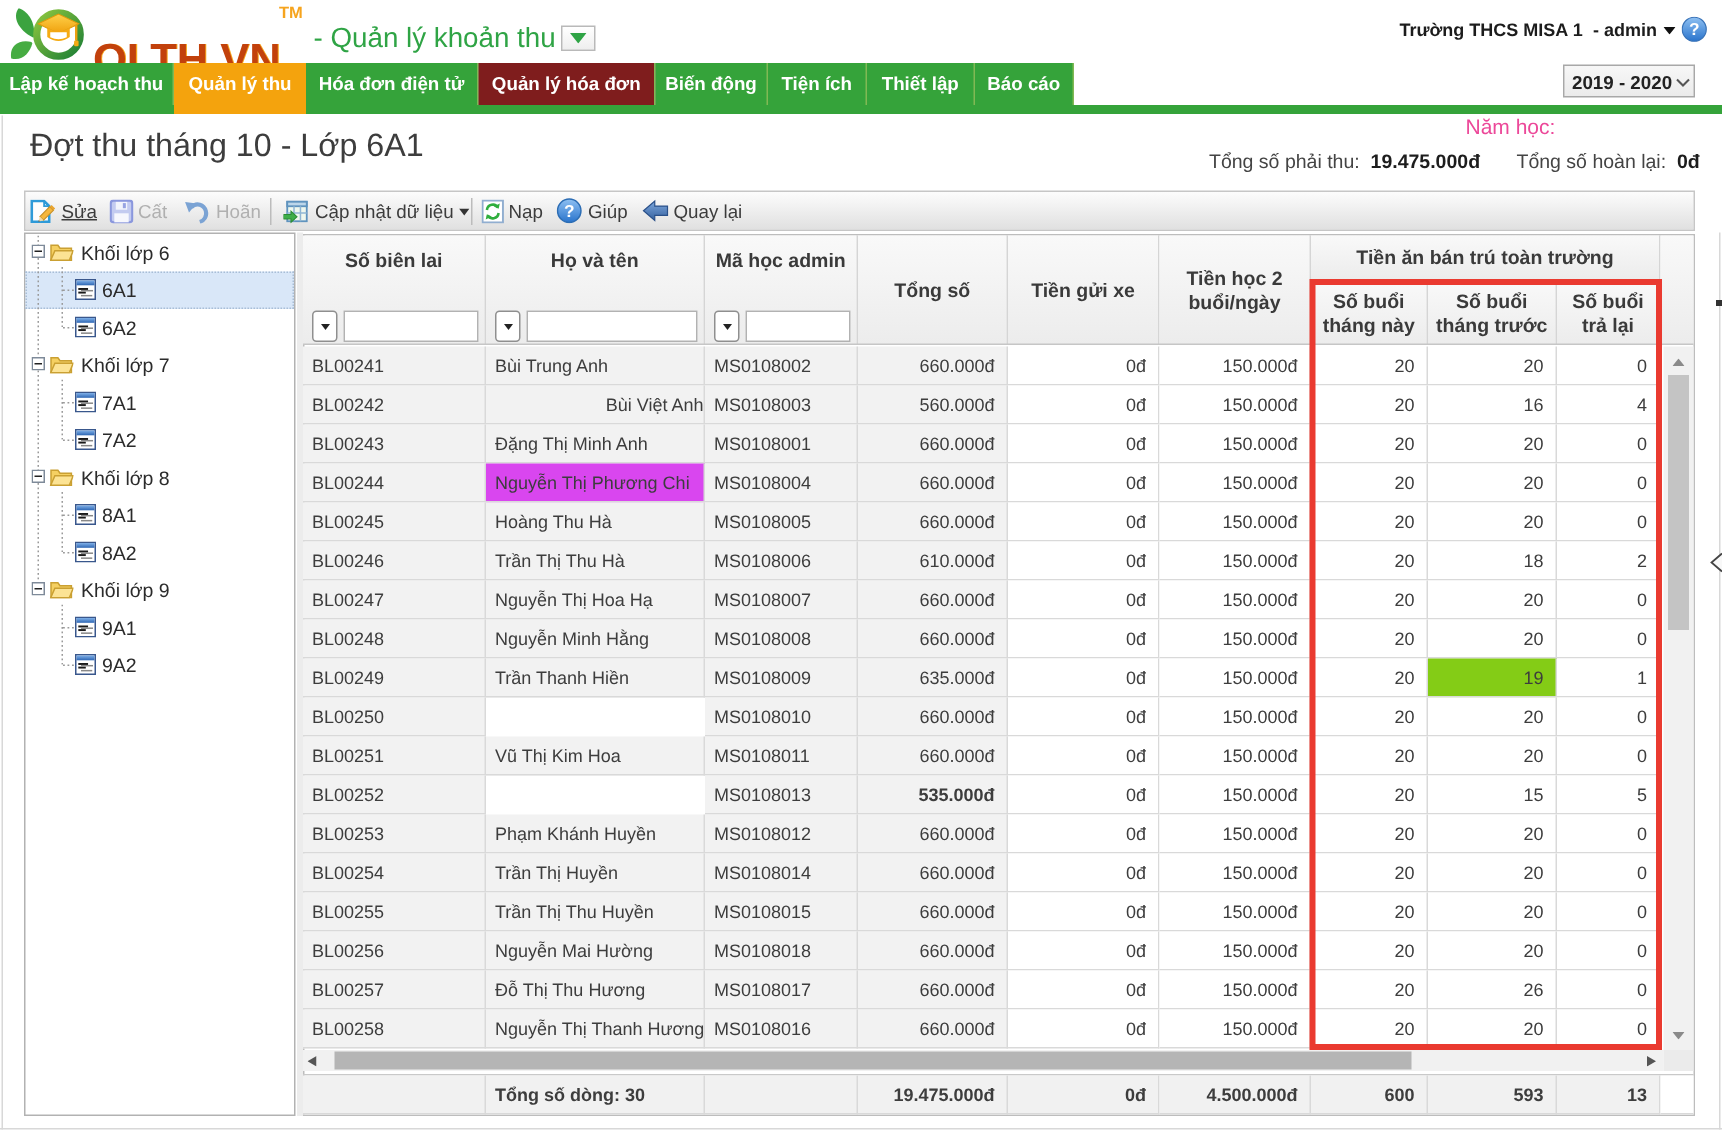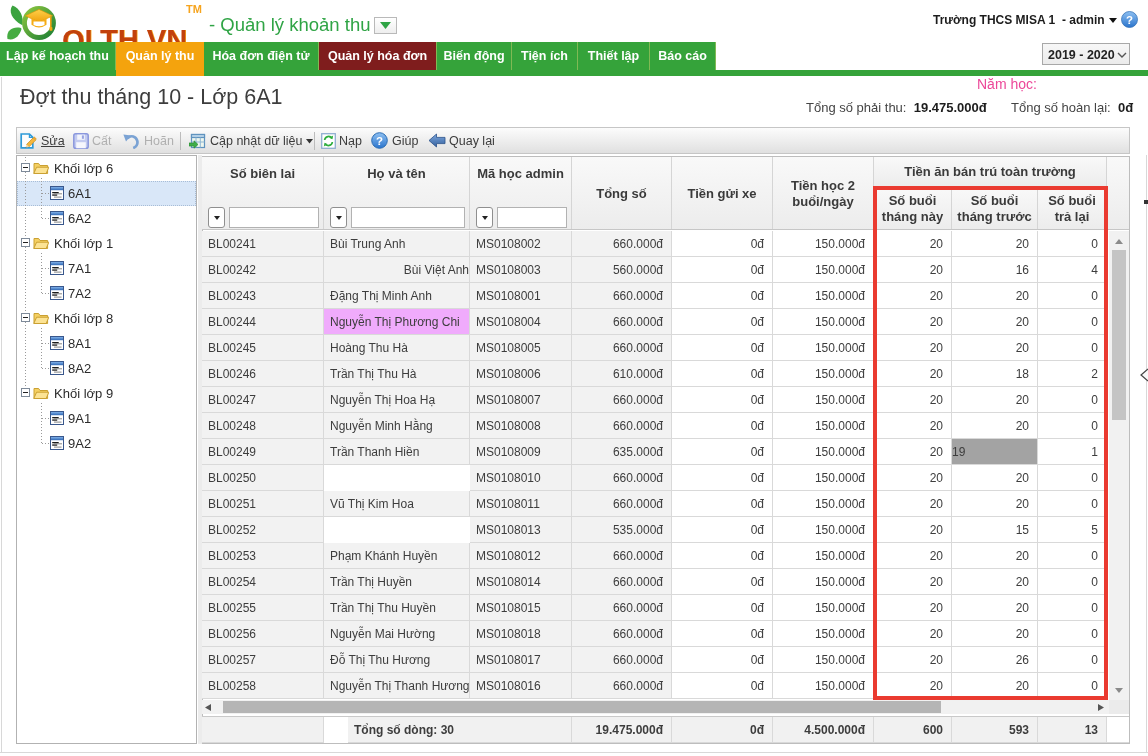--- a/index.html
+++ b/index.html
@@ -230,21 +230,21 @@
         <rect x="0.5" y="0.5" width="8" height="8" fill="#fff" stroke="#7e8a99"></rect>
         <rect x="2" y="4" width="5" height="1" fill="#222"></rect>
       </svg>
     </div>
 <div style="position:absolute;left:33px;top:236px;">
       <svg width="16" height="13" viewBox="0 0 16 13">
         <path d="M1 2.5 h4.6 l1.4 2 H14.6 v8 H1 z" fill="#f5d062" stroke="#caa032" stroke-width="1"></path>
         <path d="M0.8 12.5 L3.6 6.2 H15.8 L13.2 12.5 z" fill="#fce394" stroke="#caa032" stroke-width="1"></path>
       </svg>
     </div>
-<div class="tl" style="left:54px;top:231px;height:25px;line-height:25px;">Khối lớp 1</div>
+<div class="tl" style="left:54px;top:231px;height:25px;line-height:25px;">Khối lớp 7</div>
 <div class="vdot" style="left:41px;top:253px;height:40px;"></div>
 <div class="hdot" style="left:42px;top:268px;width:8px;"></div>
 <div style="position:absolute;left:50px;top:261px;">
       <svg width="14" height="14" viewBox="0 0 14 14">
         <rect x="0.5" y="0.5" width="13" height="13" fill="#fff" stroke="#39578c"></rect>
         <rect x="1" y="1" width="12" height="3.2" fill="url(#bluebar)"></rect>
         <rect x="2.2" y="6" width="6.5" height="1.3" fill="#1a1a1a"></rect>
         <rect x="2.2" y="8.4" width="5" height="1.3" fill="#1a1a1a"></rect>
         <rect x="4" y="10.6" width="7.5" height="1" fill="#888"></rect>
         <rect x="4" y="7.3" width="8" height="1" fill="#888"></rect>
@@ -397,21 +397,21 @@
 <div class="c" style="left:202px;top:283px;width:122px;height:26px;background:#f2f2f2;border-right:1px solid #d9d9d9;border-bottom:1px solid #d9d9d9;padding-left:6px;text-align:left;line-height:26px;box-sizing:border-box;">BL00243</div>
 <div class="c" style="left:324px;top:283px;width:146px;height:26px;background:#f2f2f2;border-right:1px solid #d9d9d9;border-bottom:1px solid #d9d9d9;padding-left:6px;text-align:left;line-height:26px;box-sizing:border-box;">Đặng Thị Minh Anh</div>
 <div class="c" style="left:470px;top:283px;width:102px;height:26px;background:#f2f2f2;border-right:1px solid #d9d9d9;border-bottom:1px solid #d9d9d9;padding-left:6px;text-align:left;line-height:26px;box-sizing:border-box;">MS0108001</div>
 <div class="c" style="left:572px;top:283px;width:100px;height:26px;background:#f2f2f2;border-right:1px solid #d9d9d9;border-bottom:1px solid #d9d9d9;padding-right:8px;text-align:right;line-height:26px;box-sizing:border-box;">660.000đ</div>
 <div class="c" style="left:672px;top:283px;width:101px;height:26px;background:#ffffff;border-right:1px solid #d9d9d9;border-bottom:1px solid #d9d9d9;padding-right:8px;text-align:right;line-height:26px;box-sizing:border-box;">0đ</div>
 <div class="c" style="left:773px;top:283px;width:101px;height:26px;background:#ffffff;border-right:1px solid #d9d9d9;border-bottom:1px solid #d9d9d9;padding-right:8px;text-align:right;line-height:26px;box-sizing:border-box;">150.000đ</div>
 <div class="c" style="left:874px;top:283px;width:78px;height:26px;background:#ffffff;border-right:1px solid #d9d9d9;border-bottom:1px solid #d9d9d9;padding-right:8px;text-align:right;line-height:26px;box-sizing:border-box;">20</div>
 <div class="c" style="left:952px;top:283px;width:86px;height:26px;background:#ffffff;border-right:1px solid #d9d9d9;border-bottom:1px solid #d9d9d9;padding-right:8px;text-align:right;line-height:26px;box-sizing:border-box;">20</div>
 <div class="c" style="left:1038px;top:283px;width:69px;height:26px;background:#ffffff;border-right:1px solid #d9d9d9;border-bottom:1px solid #d9d9d9;padding-right:8px;text-align:right;line-height:26px;box-sizing:border-box;">0</div>
 <div class="c" style="left:202px;top:309px;width:122px;height:26px;background:#f2f2f2;border-right:1px solid #d9d9d9;border-bottom:1px solid #d9d9d9;padding-left:6px;text-align:left;line-height:26px;box-sizing:border-box;">BL00244</div>
-<div class="c" style="left:324px;top:309px;width:146px;height:26px;background:#f0abfc;border-right:1px solid #d9d9d9;border-bottom:1px solid #d9d9d9;padding-left:6px;text-align:left;line-height:26px;box-sizing:border-box;">Nguyễn Thị Phương Chi</div>
+<div class="c" style="left:324px;top:309px;width:146px;height:26px;background:#d946ef;border-right:1px solid #d9d9d9;border-bottom:1px solid #d9d9d9;padding-left:6px;text-align:left;line-height:26px;box-sizing:border-box;">Nguyễn Thị Phương Chi</div>
 <div class="c" style="left:470px;top:309px;width:102px;height:26px;background:#f2f2f2;border-right:1px solid #d9d9d9;border-bottom:1px solid #d9d9d9;padding-left:6px;text-align:left;line-height:26px;box-sizing:border-box;">MS0108004</div>
 <div class="c" style="left:572px;top:309px;width:100px;height:26px;background:#f2f2f2;border-right:1px solid #d9d9d9;border-bottom:1px solid #d9d9d9;padding-right:8px;text-align:right;line-height:26px;box-sizing:border-box;">660.000đ</div>
 <div class="c" style="left:672px;top:309px;width:101px;height:26px;background:#ffffff;border-right:1px solid #d9d9d9;border-bottom:1px solid #d9d9d9;padding-right:8px;text-align:right;line-height:26px;box-sizing:border-box;">0đ</div>
 <div class="c" style="left:773px;top:309px;width:101px;height:26px;background:#ffffff;border-right:1px solid #d9d9d9;border-bottom:1px solid #d9d9d9;padding-right:8px;text-align:right;line-height:26px;box-sizing:border-box;">150.000đ</div>
 <div class="c" style="left:874px;top:309px;width:78px;height:26px;background:#ffffff;border-right:1px solid #d9d9d9;border-bottom:1px solid #d9d9d9;padding-right:8px;text-align:right;line-height:26px;box-sizing:border-box;">20</div>
 <div class="c" style="left:952px;top:309px;width:86px;height:26px;background:#ffffff;border-right:1px solid #d9d9d9;border-bottom:1px solid #d9d9d9;padding-right:8px;text-align:right;line-height:26px;box-sizing:border-box;">20</div>
 <div class="c" style="left:1038px;top:309px;width:69px;height:26px;background:#ffffff;border-right:1px solid #d9d9d9;border-bottom:1px solid #d9d9d9;padding-right:8px;text-align:right;line-height:26px;box-sizing:border-box;">0</div>
 <div class="c" style="left:202px;top:335px;width:122px;height:26px;background:#f2f2f2;border-right:1px solid #d9d9d9;border-bottom:1px solid #d9d9d9;padding-left:6px;text-align:left;line-height:26px;box-sizing:border-box;">BL00245</div>
 <div class="c" style="left:324px;top:335px;width:146px;height:26px;background:#f2f2f2;border-right:1px solid #d9d9d9;border-bottom:1px solid #d9d9d9;padding-left:6px;text-align:left;line-height:26px;box-sizing:border-box;">Hoàng Thu Hà</div>
 <div class="c" style="left:470px;top:335px;width:102px;height:26px;background:#f2f2f2;border-right:1px solid #d9d9d9;border-bottom:1px solid #d9d9d9;padding-left:6px;text-align:left;line-height:26px;box-sizing:border-box;">MS0108005</div>
@@ -448,42 +448,42 @@
 <div class="c" style="left:874px;top:413px;width:78px;height:26px;background:#ffffff;border-right:1px solid #d9d9d9;border-bottom:1px solid #d9d9d9;padding-right:8px;text-align:right;line-height:26px;box-sizing:border-box;">20</div>
 <div class="c" style="left:952px;top:413px;width:86px;height:26px;background:#ffffff;border-right:1px solid #d9d9d9;border-bottom:1px solid #d9d9d9;padding-right:8px;text-align:right;line-height:26px;box-sizing:border-box;">20</div>
 <div class="c" style="left:1038px;top:413px;width:69px;height:26px;background:#ffffff;border-right:1px solid #d9d9d9;border-bottom:1px solid #d9d9d9;padding-right:8px;text-align:right;line-height:26px;box-sizing:border-box;">0</div>
 <div class="c" style="left:202px;top:439px;width:122px;height:26px;background:#f2f2f2;border-right:1px solid #d9d9d9;border-bottom:1px solid #d9d9d9;padding-left:6px;text-align:left;line-height:26px;box-sizing:border-box;">BL00249</div>
 <div class="c" style="left:324px;top:439px;width:146px;height:26px;background:#f2f2f2;border-right:1px solid #d9d9d9;border-bottom:1px solid #d9d9d9;padding-left:6px;text-align:left;line-height:26px;box-sizing:border-box;">Trần Thanh Hiền</div>
 <div class="c" style="left:470px;top:439px;width:102px;height:26px;background:#f2f2f2;border-right:1px solid #d9d9d9;border-bottom:1px solid #d9d9d9;padding-left:6px;text-align:left;line-height:26px;box-sizing:border-box;">MS0108009</div>
 <div class="c" style="left:572px;top:439px;width:100px;height:26px;background:#f2f2f2;border-right:1px solid #d9d9d9;border-bottom:1px solid #d9d9d9;padding-right:8px;text-align:right;line-height:26px;box-sizing:border-box;">635.000đ</div>
 <div class="c" style="left:672px;top:439px;width:101px;height:26px;background:#ffffff;border-right:1px solid #d9d9d9;border-bottom:1px solid #d9d9d9;padding-right:8px;text-align:right;line-height:26px;box-sizing:border-box;">0đ</div>
 <div class="c" style="left:773px;top:439px;width:101px;height:26px;background:#ffffff;border-right:1px solid #d9d9d9;border-bottom:1px solid #d9d9d9;padding-right:8px;text-align:right;line-height:26px;box-sizing:border-box;">150.000đ</div>
 <div class="c" style="left:874px;top:439px;width:78px;height:26px;background:#ffffff;border-right:1px solid #d9d9d9;border-bottom:1px solid #d9d9d9;padding-right:8px;text-align:right;line-height:26px;box-sizing:border-box;">20</div>
-<div class="c" style="left:952px;top:439px;width:86px;height:26px;background:#a3a3a3;border-right:1px solid #d9d9d9;border-bottom:1px solid #d9d9d9;padding-right:20px;text-align:left;line-height:26px;box-sizing:border-box;">19</div>
+<div class="c" style="left:952px;top:439px;width:86px;height:26px;background:#84cc16;border-right:1px solid #d9d9d9;border-bottom:1px solid #d9d9d9;padding-right:8px;text-align:right;line-height:26px;box-sizing:border-box;">19</div>
 <div class="c" style="left:1038px;top:439px;width:69px;height:26px;background:#ffffff;border-right:1px solid #d9d9d9;border-bottom:1px solid #d9d9d9;padding-right:8px;text-align:right;line-height:26px;box-sizing:border-box;">1</div>
 <div class="c" style="left:202px;top:465px;width:122px;height:26px;background:#f2f2f2;border-right:1px solid #d9d9d9;border-bottom:1px solid #d9d9d9;padding-left:6px;text-align:left;line-height:26px;box-sizing:border-box;">BL00250</div>
 <div class="c" style="left:470px;top:465px;width:102px;height:26px;background:#f2f2f2;border-right:1px solid #d9d9d9;border-bottom:1px solid #d9d9d9;padding-left:6px;text-align:left;line-height:26px;box-sizing:border-box;">MS0108010</div>
 <div class="c" style="left:572px;top:465px;width:100px;height:26px;background:#f2f2f2;border-right:1px solid #d9d9d9;border-bottom:1px solid #d9d9d9;padding-right:8px;text-align:right;line-height:26px;box-sizing:border-box;">660.000đ</div>
 <div class="c" style="left:672px;top:465px;width:101px;height:26px;background:#ffffff;border-right:1px solid #d9d9d9;border-bottom:1px solid #d9d9d9;padding-right:8px;text-align:right;line-height:26px;box-sizing:border-box;">0đ</div>
 <div class="c" style="left:773px;top:465px;width:101px;height:26px;background:#ffffff;border-right:1px solid #d9d9d9;border-bottom:1px solid #d9d9d9;padding-right:8px;text-align:right;line-height:26px;box-sizing:border-box;">150.000đ</div>
 <div class="c" style="left:874px;top:465px;width:78px;height:26px;background:#ffffff;border-right:1px solid #d9d9d9;border-bottom:1px solid #d9d9d9;padding-right:8px;text-align:right;line-height:26px;box-sizing:border-box;">20</div>
 <div class="c" style="left:952px;top:465px;width:86px;height:26px;background:#ffffff;border-right:1px solid #d9d9d9;border-bottom:1px solid #d9d9d9;padding-right:8px;text-align:right;line-height:26px;box-sizing:border-box;">20</div>
 <div class="c" style="left:1038px;top:465px;width:69px;height:26px;background:#ffffff;border-right:1px solid #d9d9d9;border-bottom:1px solid #d9d9d9;padding-right:8px;text-align:right;line-height:26px;box-sizing:border-box;">0</div>
 <div class="c" style="left:202px;top:491px;width:122px;height:26px;background:#f2f2f2;border-right:1px solid #d9d9d9;border-bottom:1px solid #d9d9d9;padding-left:6px;text-align:left;line-height:26px;box-sizing:border-box;">BL00251</div>
 <div class="c" style="left:324px;top:491px;width:146px;height:26px;background:#f2f2f2;border-right:1px solid #d9d9d9;border-bottom:1px solid #d9d9d9;padding-left:6px;text-align:left;line-height:26px;box-sizing:border-box;">Vũ Thị Kim Hoa</div>
 <div class="c" style="left:470px;top:491px;width:102px;height:26px;background:#f2f2f2;border-right:1px solid #d9d9d9;border-bottom:1px solid #d9d9d9;padding-left:6px;text-align:left;line-height:26px;box-sizing:border-box;">MS0108011</div>
 <div class="c" style="left:572px;top:491px;width:100px;height:26px;background:#f2f2f2;border-right:1px solid #d9d9d9;border-bottom:1px solid #d9d9d9;padding-right:8px;text-align:right;line-height:26px;box-sizing:border-box;">660.000đ</div>
 <div class="c" style="left:672px;top:491px;width:101px;height:26px;background:#ffffff;border-right:1px solid #d9d9d9;border-bottom:1px solid #d9d9d9;padding-right:8px;text-align:right;line-height:26px;box-sizing:border-box;">0đ</div>
 <div class="c" style="left:773px;top:491px;width:101px;height:26px;background:#ffffff;border-right:1px solid #d9d9d9;border-bottom:1px solid #d9d9d9;padding-right:8px;text-align:right;line-height:26px;box-sizing:border-box;">150.000đ</div>
 <div class="c" style="left:874px;top:491px;width:78px;height:26px;background:#ffffff;border-right:1px solid #d9d9d9;border-bottom:1px solid #d9d9d9;padding-right:8px;text-align:right;line-height:26px;box-sizing:border-box;">20</div>
 <div class="c" style="left:952px;top:491px;width:86px;height:26px;background:#ffffff;border-right:1px solid #d9d9d9;border-bottom:1px solid #d9d9d9;padding-right:8px;text-align:right;line-height:26px;box-sizing:border-box;">20</div>
 <div class="c" style="left:1038px;top:491px;width:69px;height:26px;background:#ffffff;border-right:1px solid #d9d9d9;border-bottom:1px solid #d9d9d9;padding-right:8px;text-align:right;line-height:26px;box-sizing:border-box;">0</div>
 <div class="c" style="left:202px;top:517px;width:122px;height:26px;background:#f2f2f2;border-right:1px solid #d9d9d9;border-bottom:1px solid #d9d9d9;padding-left:6px;text-align:left;line-height:26px;box-sizing:border-box;">BL00252</div>
 <div class="c" style="left:470px;top:517px;width:102px;height:26px;background:#f2f2f2;border-right:1px solid #d9d9d9;border-bottom:1px solid #d9d9d9;padding-left:6px;text-align:left;line-height:26px;box-sizing:border-box;">MS0108013</div>
-<div class="c" style="left:572px;top:517px;width:100px;height:26px;background:#f2f2f2;border-right:1px solid #d9d9d9;border-bottom:1px solid #d9d9d9;padding-right:8px;text-align:right;line-height:26px;box-sizing:border-box;">535.000đ</div>
+<div class="c" style="left:572px;top:517px;width:100px;height:26px;background:#f2f2f2;border-right:1px solid #d9d9d9;border-bottom:1px solid #d9d9d9;padding-right:8px;text-align:right;line-height:26px;box-sizing:border-box;font-weight:bold;">535.000đ</div>
 <div class="c" style="left:672px;top:517px;width:101px;height:26px;background:#ffffff;border-right:1px solid #d9d9d9;border-bottom:1px solid #d9d9d9;padding-right:8px;text-align:right;line-height:26px;box-sizing:border-box;">0đ</div>
 <div class="c" style="left:773px;top:517px;width:101px;height:26px;background:#ffffff;border-right:1px solid #d9d9d9;border-bottom:1px solid #d9d9d9;padding-right:8px;text-align:right;line-height:26px;box-sizing:border-box;">150.000đ</div>
 <div class="c" style="left:874px;top:517px;width:78px;height:26px;background:#ffffff;border-right:1px solid #d9d9d9;border-bottom:1px solid #d9d9d9;padding-right:8px;text-align:right;line-height:26px;box-sizing:border-box;">20</div>
 <div class="c" style="left:952px;top:517px;width:86px;height:26px;background:#ffffff;border-right:1px solid #d9d9d9;border-bottom:1px solid #d9d9d9;padding-right:8px;text-align:right;line-height:26px;box-sizing:border-box;">15</div>
 <div class="c" style="left:1038px;top:517px;width:69px;height:26px;background:#ffffff;border-right:1px solid #d9d9d9;border-bottom:1px solid #d9d9d9;padding-right:8px;text-align:right;line-height:26px;box-sizing:border-box;">5</div>
 <div class="c" style="left:202px;top:543px;width:122px;height:26px;background:#f2f2f2;border-right:1px solid #d9d9d9;border-bottom:1px solid #d9d9d9;padding-left:6px;text-align:left;line-height:26px;box-sizing:border-box;">BL00253</div>
 <div class="c" style="left:324px;top:543px;width:146px;height:26px;background:#f2f2f2;border-right:1px solid #d9d9d9;border-bottom:1px solid #d9d9d9;padding-left:6px;text-align:left;line-height:26px;box-sizing:border-box;">Phạm Khánh Huyền</div>
 <div class="c" style="left:470px;top:543px;width:102px;height:26px;background:#f2f2f2;border-right:1px solid #d9d9d9;border-bottom:1px solid #d9d9d9;padding-left:6px;text-align:left;line-height:26px;box-sizing:border-box;">MS0108012</div>
 <div class="c" style="left:572px;top:543px;width:100px;height:26px;background:#f2f2f2;border-right:1px solid #d9d9d9;border-bottom:1px solid #d9d9d9;padding-right:8px;text-align:right;line-height:26px;box-sizing:border-box;">660.000đ</div>
 <div class="c" style="left:672px;top:543px;width:101px;height:26px;background:#ffffff;border-right:1px solid #d9d9d9;border-bottom:1px solid #d9d9d9;padding-right:8px;text-align:right;line-height:26px;box-sizing:border-box;">0đ</div>
@@ -559,21 +559,21 @@
     </div>
 <div class="abs" style="left:1115px;top:688px;">
       <svg width="8" height="5" viewBox="0 0 8 5">
         <path d="M0 0 h8 L4 5 z" fill="#8a8a8a"></path>
       </svg>
     </div>
 <div class="abs" style="left:1112px;top:250px;width:14px;height:170px;background:#c4c4c4;"></div>
 
 <div class="abs" style="left:202px;top:716px;width:927px;height:1px;background:#c9c9c9;"></div>
 <div class="c" style="left:202px;top:717px;width:122px;height:26px;background:#f1f1f1;border-right:1px solid #d9d9d9;border-bottom:1px solid #d9d9d9;padding-left:6px;text-align:left;font-weight:bold;line-height:26px;box-sizing:border-box;"></div>
-<div class="c" style="left:324px;top:717px;width:146px;height:26px;background:#f1f1f1;border-right:1px solid #d9d9d9;border-bottom:1px solid #d9d9d9;padding-left:6px;text-align:left;font-weight:bold;line-height:26px;box-sizing:border-box;margin-left:24px;">Tổng số dòng: 30</div>
+<div class="c" style="left:324px;top:717px;width:146px;height:26px;background:#f1f1f1;border-right:1px solid #d9d9d9;border-bottom:1px solid #d9d9d9;padding-left:6px;text-align:left;font-weight:bold;line-height:26px;box-sizing:border-box;">Tổng số dòng: 30</div>
 <div class="c" style="left:470px;top:717px;width:102px;height:26px;background:#f1f1f1;border-right:1px solid #d9d9d9;border-bottom:1px solid #d9d9d9;padding-left:6px;text-align:left;font-weight:bold;line-height:26px;box-sizing:border-box;"></div>
 <div class="c" style="left:572px;top:717px;width:100px;height:26px;background:#f1f1f1;border-right:1px solid #d9d9d9;border-bottom:1px solid #d9d9d9;padding-right:8px;text-align:right;font-weight:bold;line-height:26px;box-sizing:border-box;">19.475.000đ</div>
 <div class="c" style="left:672px;top:717px;width:101px;height:26px;background:#f1f1f1;border-right:1px solid #d9d9d9;border-bottom:1px solid #d9d9d9;padding-right:8px;text-align:right;font-weight:bold;line-height:26px;box-sizing:border-box;">0đ</div>
 <div class="c" style="left:773px;top:717px;width:101px;height:26px;background:#f1f1f1;border-right:1px solid #d9d9d9;border-bottom:1px solid #d9d9d9;padding-right:8px;text-align:right;font-weight:bold;line-height:26px;box-sizing:border-box;">4.500.000đ</div>
 <div class="c" style="left:874px;top:717px;width:78px;height:26px;background:#f1f1f1;border-right:1px solid #d9d9d9;border-bottom:1px solid #d9d9d9;padding-right:8px;text-align:right;font-weight:bold;line-height:26px;box-sizing:border-box;">600</div>
 <div class="c" style="left:952px;top:717px;width:86px;height:26px;background:#f1f1f1;border-right:1px solid #d9d9d9;border-bottom:1px solid #d9d9d9;padding-right:8px;text-align:right;font-weight:bold;line-height:26px;box-sizing:border-box;">593</div>
 <div class="c" style="left:1038px;top:717px;width:69px;height:26px;background:#f1f1f1;border-right:1px solid #d9d9d9;border-bottom:1px solid #d9d9d9;padding-right:8px;text-align:right;font-weight:bold;line-height:26px;box-sizing:border-box;">13</div>
 <div class="c" style="left:1107px;top:717px;width:22px;height:26px;background:#fff;border-bottom:1px solid #d9d9d9;box-sizing:border-box;"></div>
 
 <div class="abs" style="left:873px;top:186px;width:235px;height:514px;border:4px solid #ea3a30;box-sizing:border-box;z-index:5;"></div>

